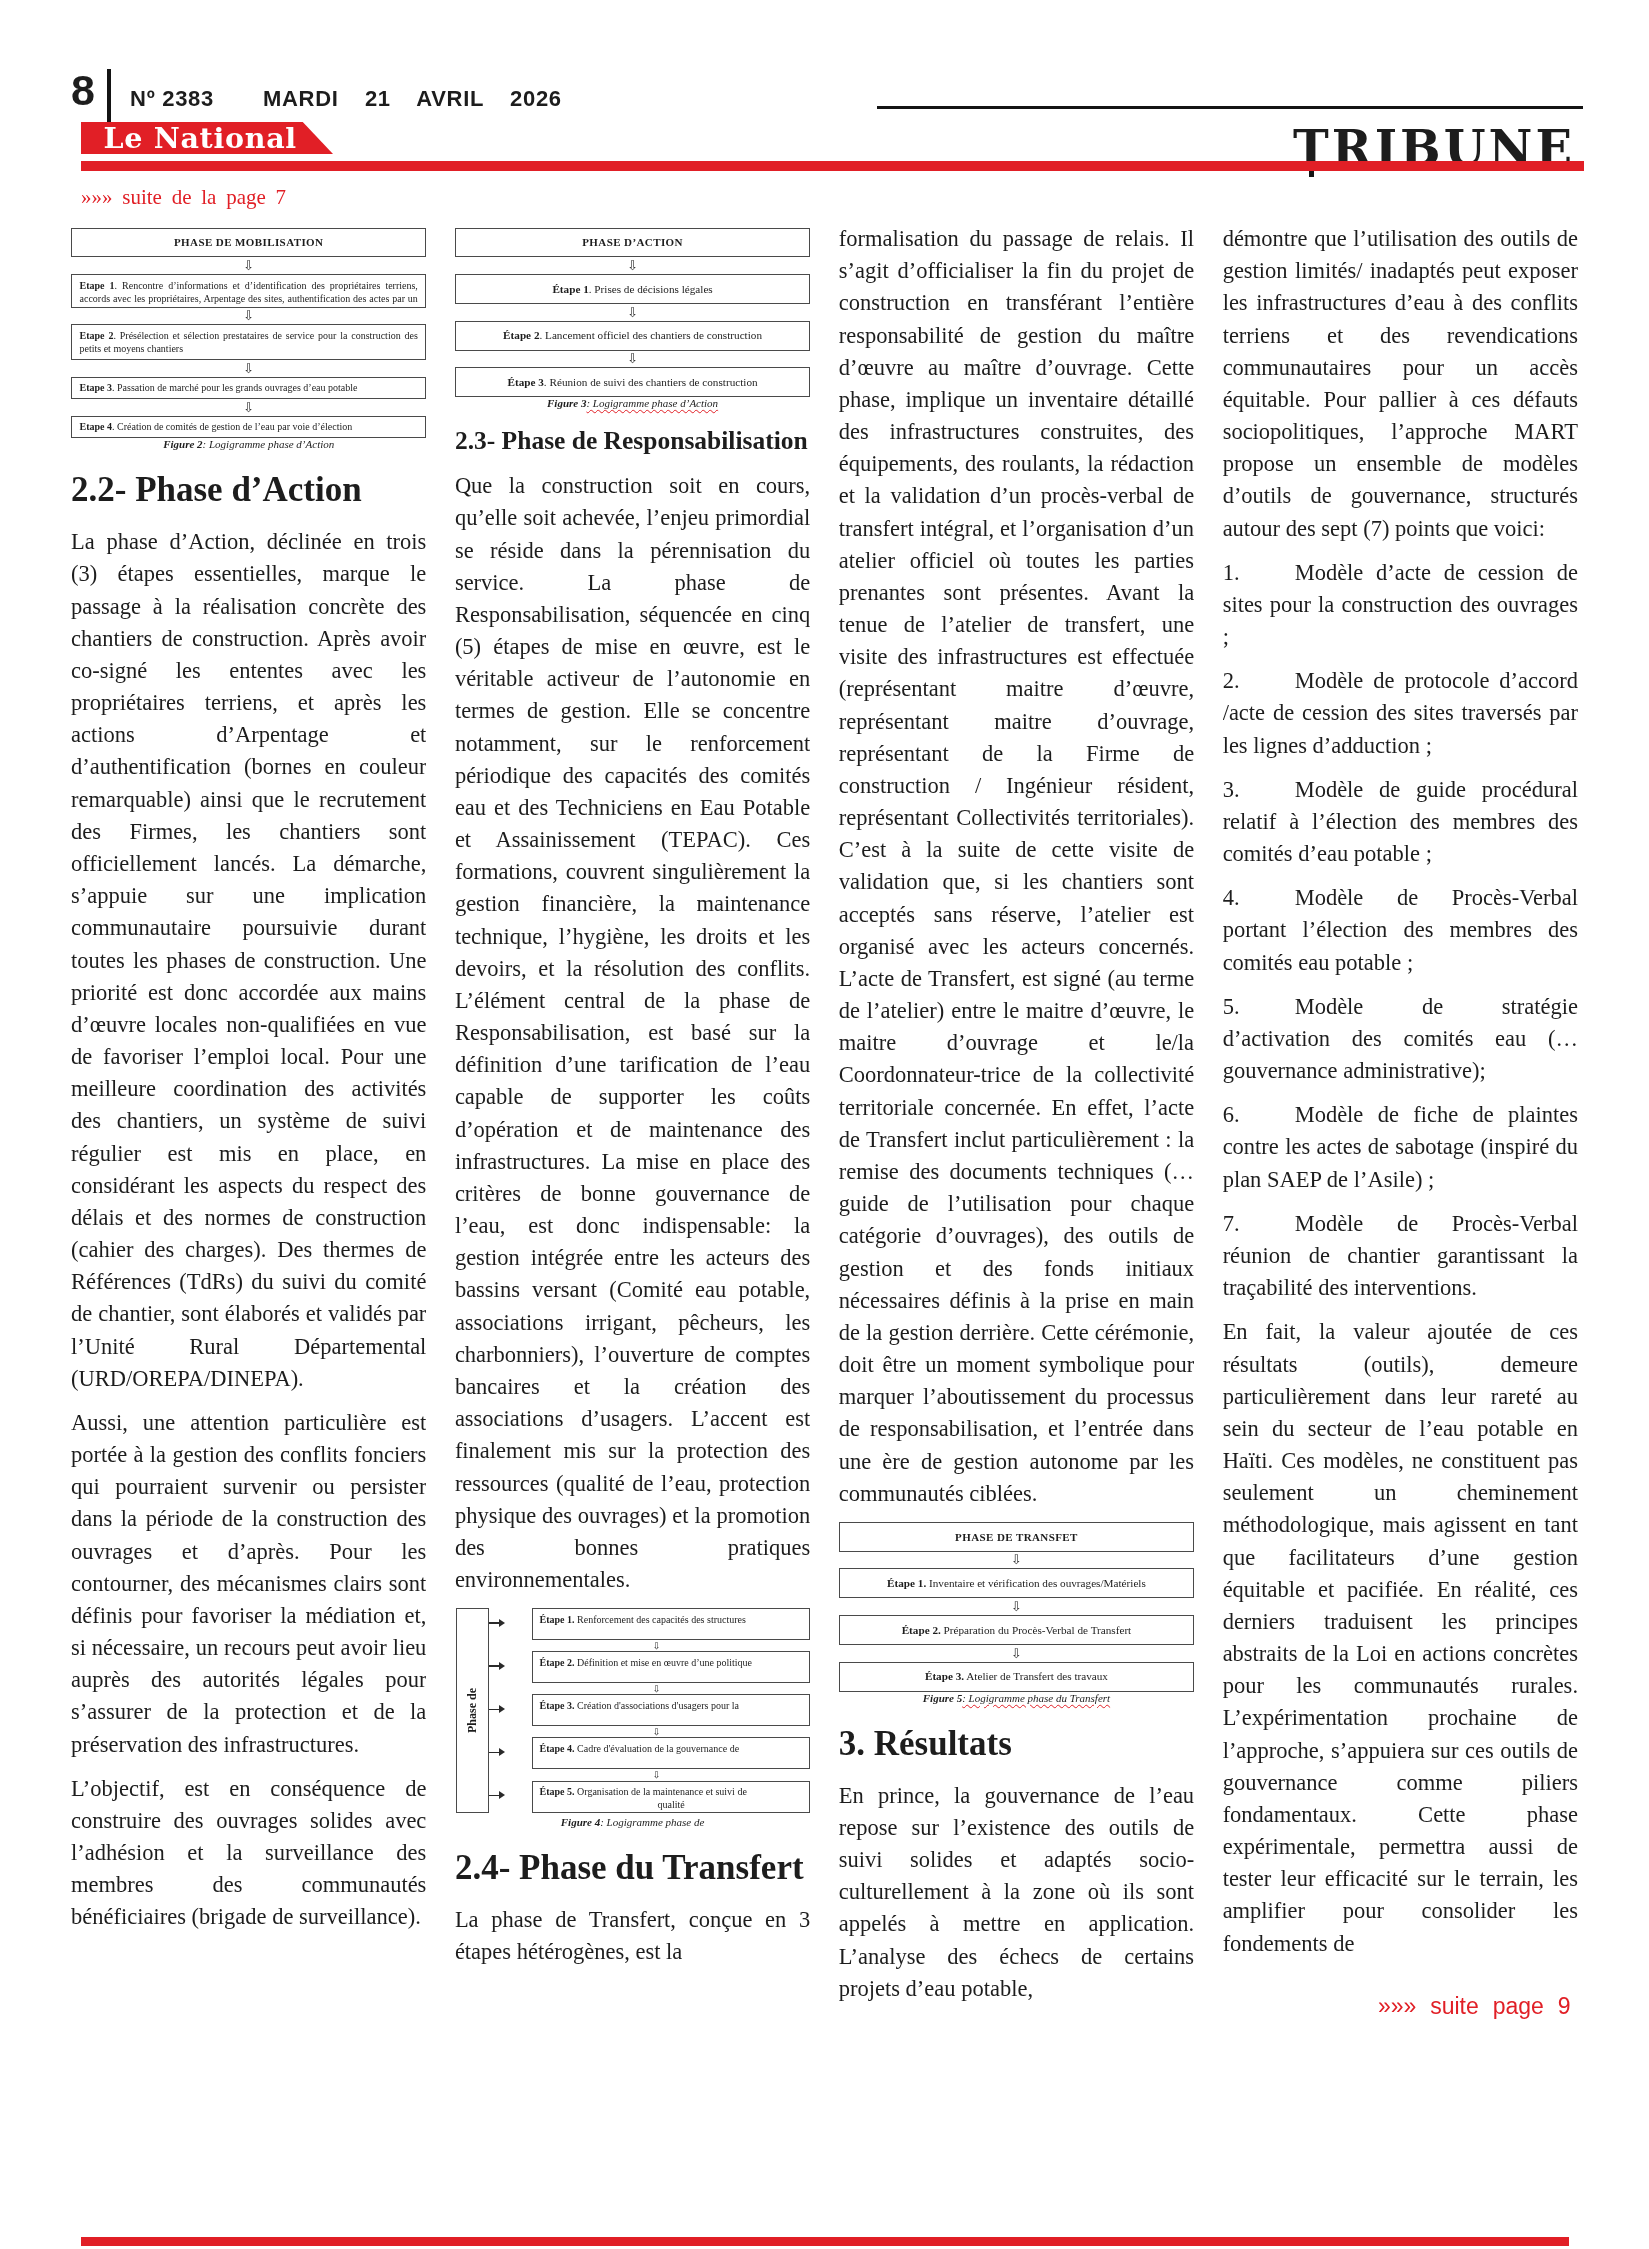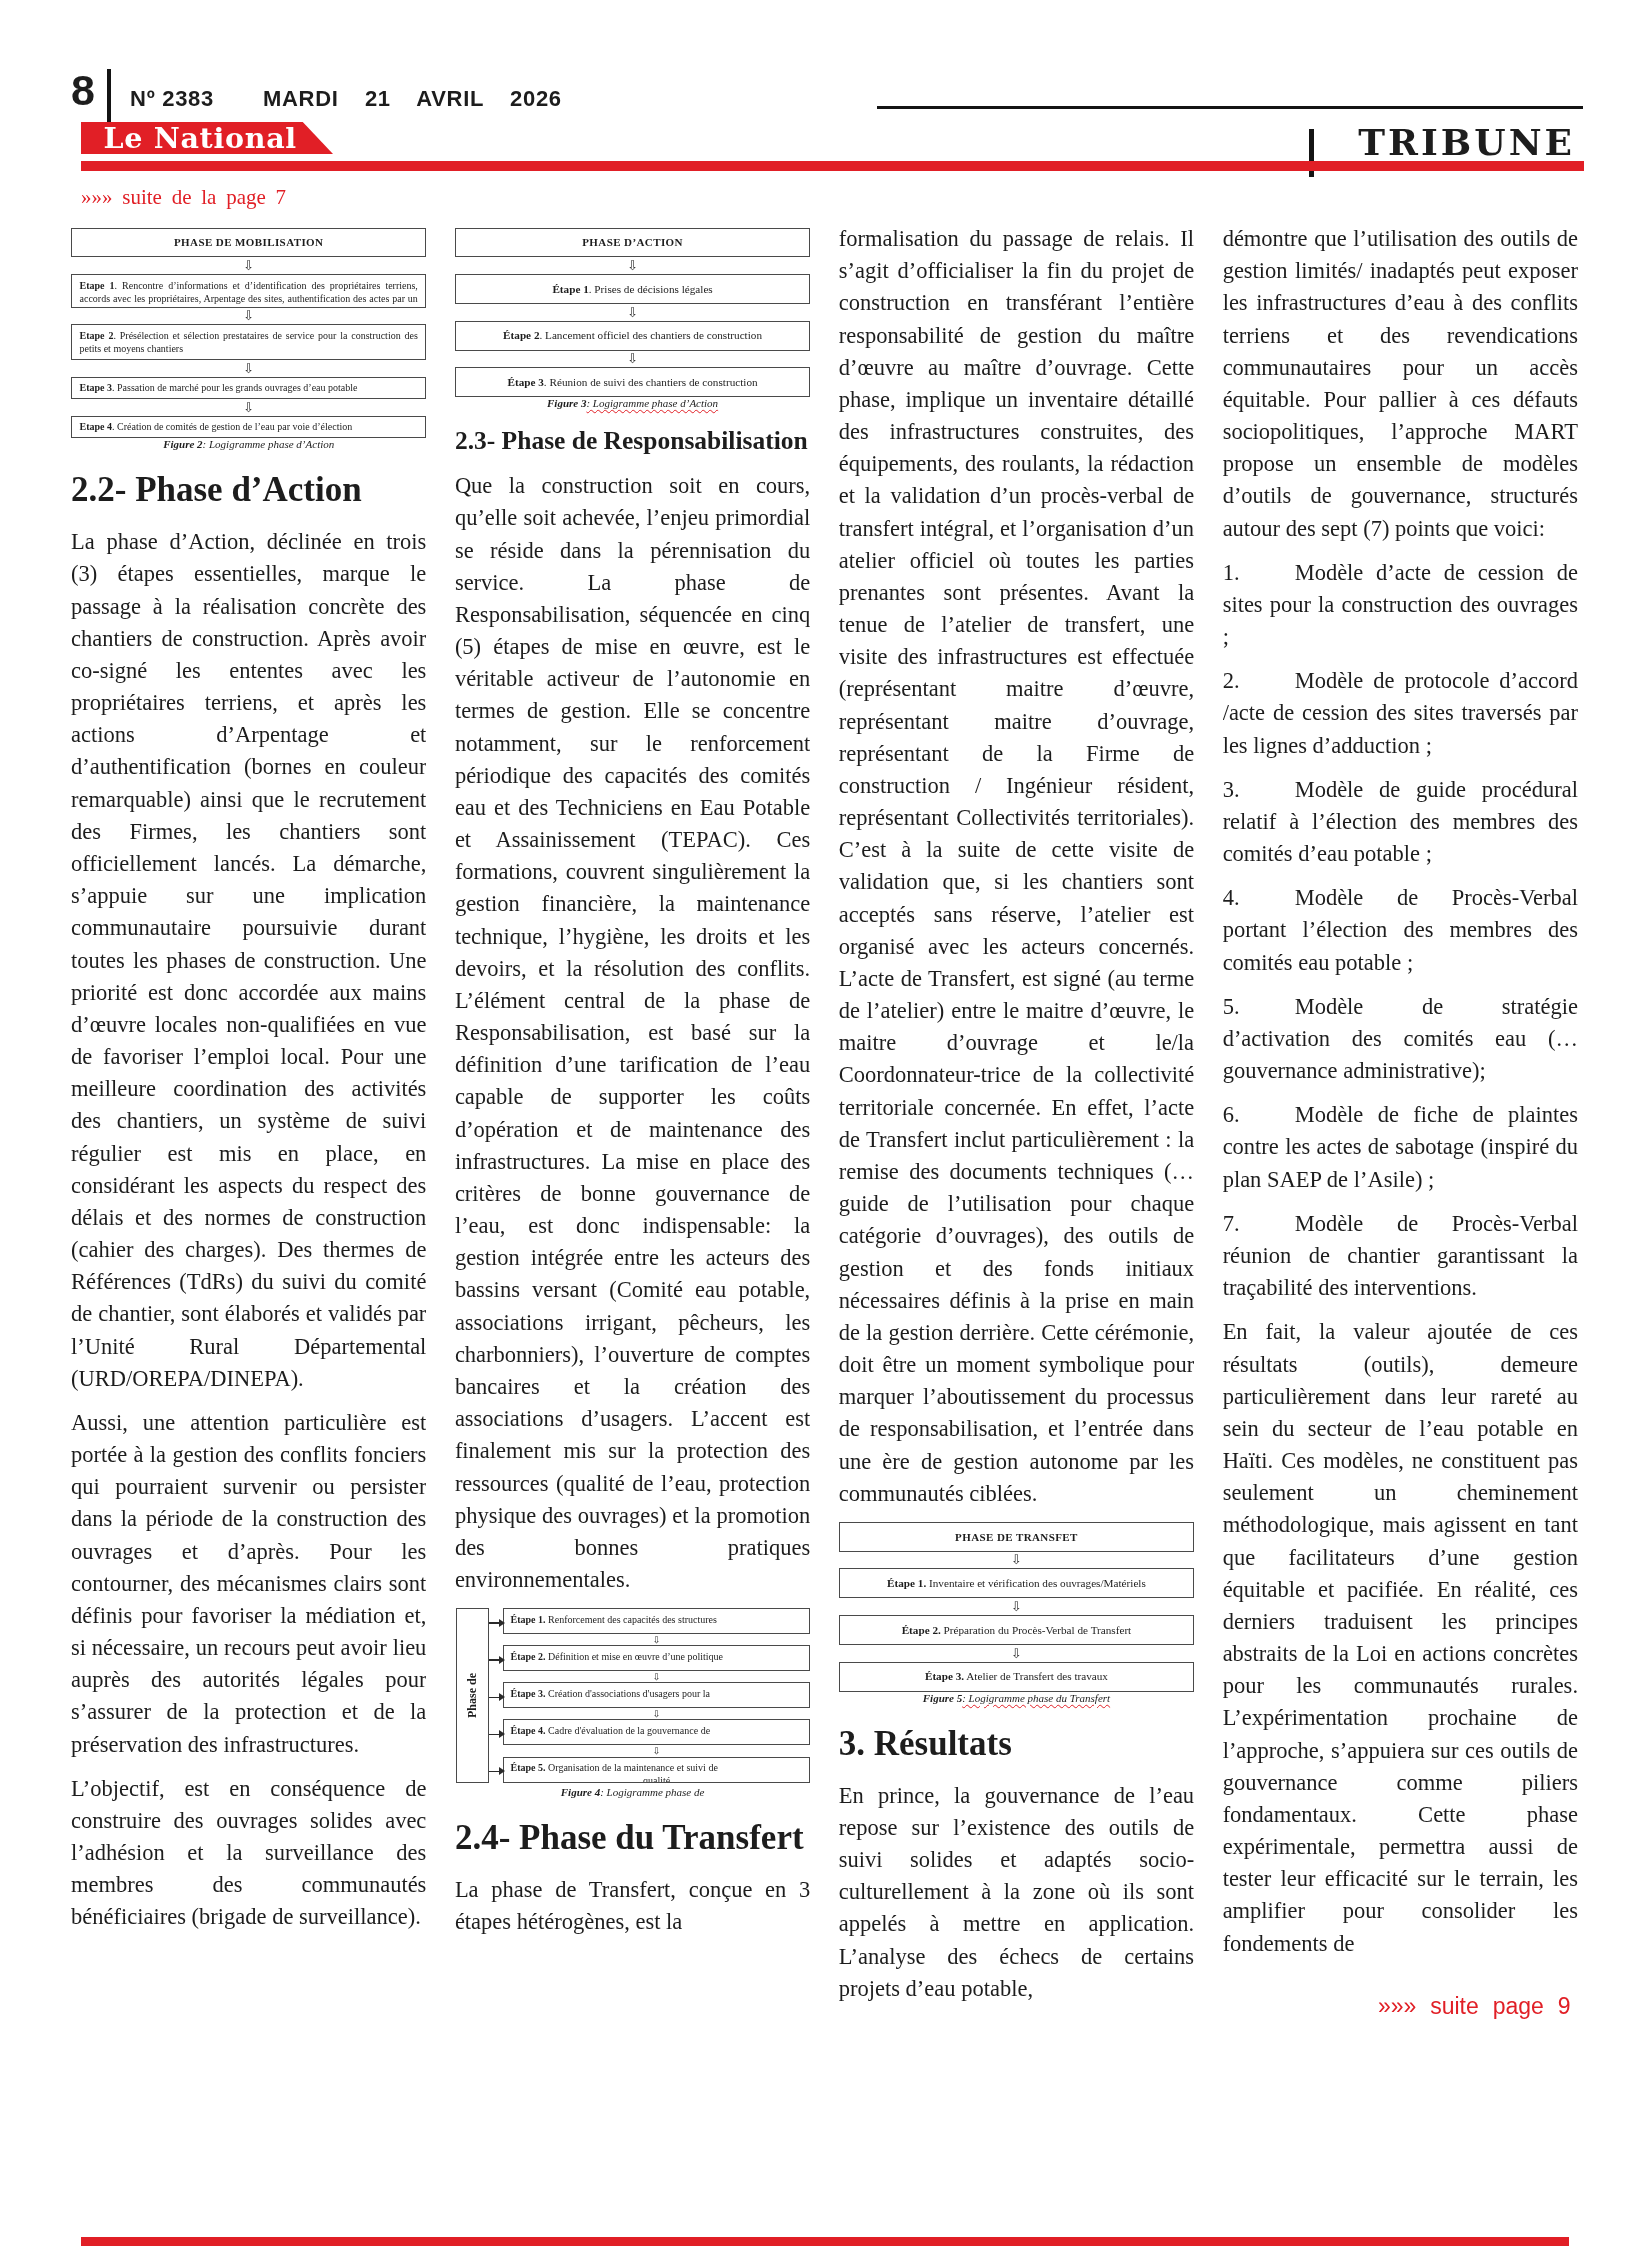--- a/index.html
+++ b/index.html
@@ -7,21 +7,21 @@
   .page{position:relative;width:1650px;height:2250px;background:#ffffff;overflow:hidden;}
 
   
   .pagehead{position:absolute;top:69px;left:71px;display:flex;align-items:flex-start;}
   .pageno{font-family:"Liberation Sans",sans-serif;font-weight:bold;font-size:43px;line-height:1;}
   .pageno-bar{width:3.7px;height:54px;background:#141414;margin:0 19.5px 0 12px;}
   .issue{font-family:"Liberation Sans",sans-serif;font-weight:bold;font-size:22px;margin-top:16.5px;letter-spacing:0.7px;}
   .pdate{font-family:"Liberation Sans",sans-serif;font-weight:bold;font-size:22px;margin-top:16.5px;margin-left:49px;word-spacing:19.5px;letter-spacing:0.7px;}
   .head-rule{position:absolute;top:106px;left:877px;width:706px;height:3px;background:#141414;}
   .tribune-bar{position:absolute;left:1309px;top:129px;width:4.5px;height:48px;background:#141414;}
-  .tribune{position:absolute;top:124px;right:75px;font-family:"DejaVu Serif",serif;font-weight:bold;font-size:36px;letter-spacing:3px;line-height:1;}
+  .tribune{position:absolute;top:124px;right:75px;font-family:"DejaVu Serif",serif;font-weight:bold;font-size:48px;letter-spacing:3px;line-height:1;}
 
   .masthead{position:absolute;top:122px;left:81px;width:252px;height:32px;background:#e11f26;
     clip-path:polygon(0 0,88% 0,100% 100%,0 100%);display:flex;align-items:center;padding-left:22.5px;box-sizing:border-box;}
   .masthead span{font-family:"DejaVu Serif",serif;font-weight:bold;font-size:28.5px;color:#ffffff;letter-spacing:0.7px;}
   .red-rule-top{position:absolute;top:161px;left:81px;width:1503px;height:9.7px;background:#e11f26;}
   .suite-top{position:absolute;top:185px;left:81px;font-family:Liberation Serif, serif;font-size:21px;color:#e11f26;word-spacing:4.5px;}
 
   
   .columns{position:absolute;top:223px;left:71px;width:1507px;bottom:36px;display:grid;
     grid-template-columns:repeat(4,1fr);column-gap:28.5px;overflow:hidden;}
@@ -42,21 +42,21 @@
   .farrow.small{font-size:9.7px;margin:0.7px 0;}
   .fig-caption{text-align:center;font-size:11px;font-style:italic;}
   .fig-caption b{font-weight:bold;}
   .squiggle{text-decoration:underline wavy #e11f26 0.7px;text-underline-offset:2.2px;}
 
   
   .f4wrap{position:relative;padding-left:48px;margin:9px 0 3px 0;}
   .f4side{position:absolute;left:0.7px;top:0;bottom:0;width:33px;border:1.5px solid #4a4a4a;display:flex;align-items:center;justify-content:center;box-sizing:border-box;}
   .f4side span{writing-mode:vertical-rl;transform:rotate(180deg);font-weight:bold;font-size:12px;white-space:nowrap;}
   .f4row{position:relative;}
-  .f4box{height:26px;overflow:hidden;padding:3.7px 6.7px;}
+  .f4box{height:32px;overflow:hidden;padding:3.7px 6.7px;margin-left:29px;}
   .harrow{position:absolute;left:-13.5px;top:14.2px;width:9.7px;height:1.5px;background:#2a2a2a;}
   .harrow::after{content:"";position:absolute;right:-6px;top:-3.7px;border-left:6.7px solid #2a2a2a;border-top:4.5px solid transparent;border-bottom:4.5px solid transparent;}
   .f4l2{display:block;text-align:center;}
 
   
   .li-num{display:inline-block;width:72px;}
 
   .suite-bottom{font-family:"Liberation Sans",sans-serif;font-size:23px;color:#e11f26;text-align:right;margin-top:33px;word-spacing:7.5px;padding-right:7.5px;}
   .red-rule-bottom{position:absolute;bottom:4.5px;left:81px;width:1488px;height:9px;background:#e11f26;}
 </style>

